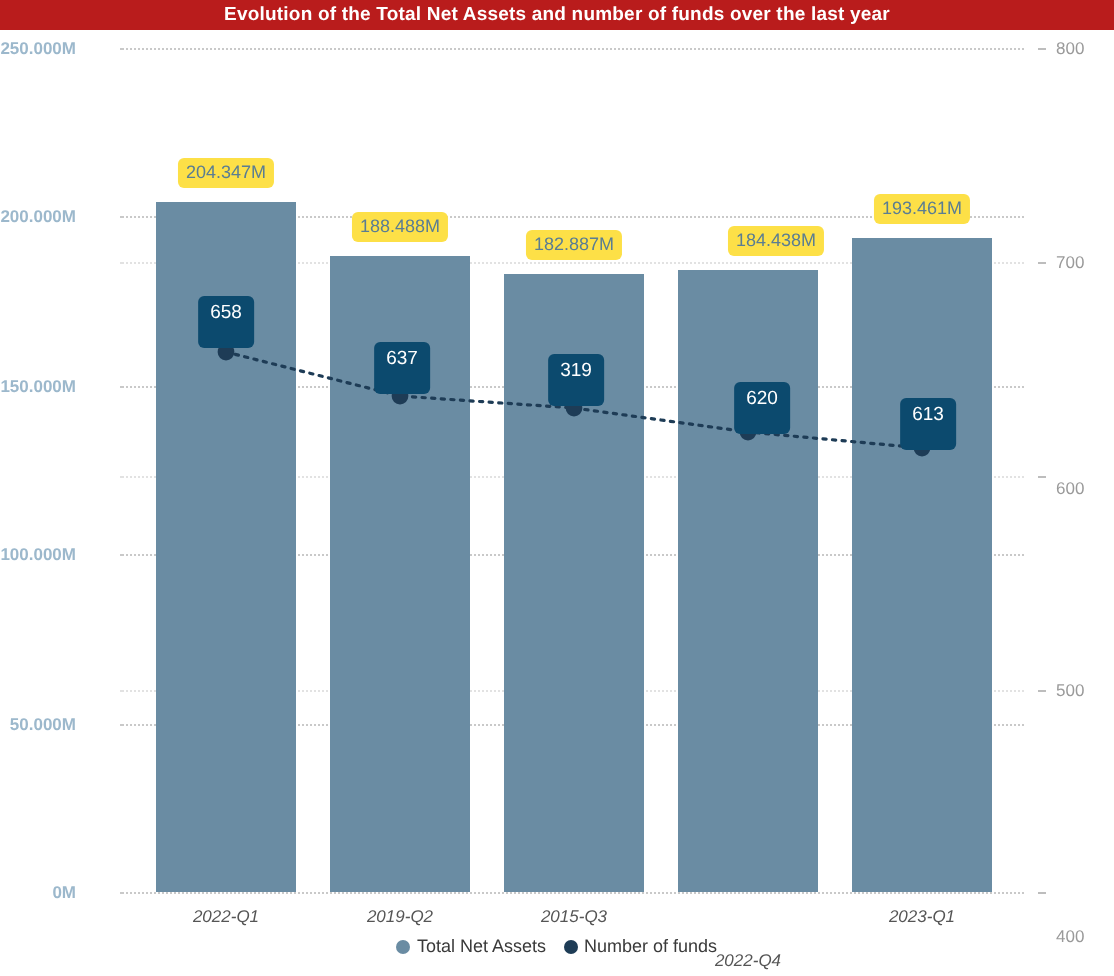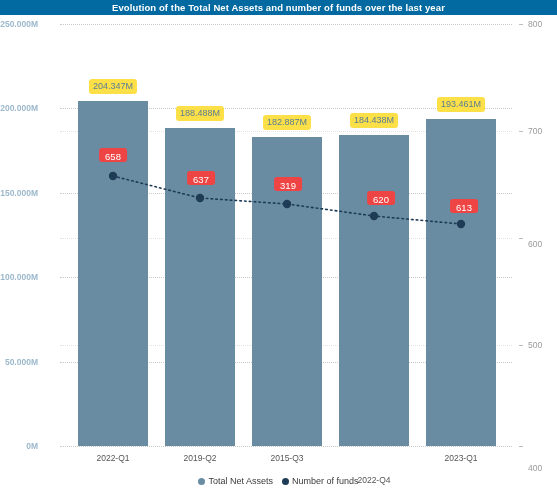--- a/index.html
+++ b/index.html
@@ -10,21 +10,21 @@
     overflow:hidden;
     position:relative;
   }
   #chart-card{
     position:absolute;left:0;top:0;width:557px;height:488px;
     background:#ffffff;
   }
   
   #title-bar{
     position:absolute;left:0;top:0;width:557px;height:15px;
-    background:#0369a1;
+    background:#b91c1c;
     display:flex;align-items:center;justify-content:center;
   }
   #chart-title{
     color:#ffffff;font-size:9.5px;font-weight:bold;letter-spacing:.1px;
     white-space:nowrap;line-height:15px;
   }
   
   #plot-area{
     position:absolute;left:60px;top:24px;width:452px;height:422px;
   }
@@ -67,39 +67,40 @@
     font-size:9px;
     padding:2px 4px 3px 4px;
     border-radius:3px;
     white-space:nowrap;
     transform:translateX(-50%);
   }
   
   #line-svg{position:absolute;left:0;top:0;width:557px;height:488px;overflow:visible;}
   .funds-badge{
     position:absolute;
-    background:#ef4444;
+    background:#0c4a6e;
     color:#ffffff;
     font-size:9.5px;
-    padding:3px 6px 0 6px;
+    padding:3px 6px 12px 6px;
     border-radius:3px;
     white-space:nowrap;
     transform:translateX(-50%);
   }
   
   .x-label{
     position:absolute;
     font-size:8.5px;color:#555555;
     transform:translateX(-50%);
     white-space:nowrap;
+    font-style:italic;
   }
   
   #legend{
     position:absolute;left:0;top:468px;width:557px;height:18px;
-    display:flex;align-items:flex-end;justify-content:center;gap:9px;
+    display:flex;align-items:flex-start;justify-content:center;gap:9px;
   }
   .legend-item{display:flex;align-items:center;gap:3px;}
   .legend-dot{width:7px;height:7px;border-radius:50%;display:inline-block;}
   .legend-text{font-size:9px;color:#3a3a3a;white-space:nowrap;}
 </style>
 </head>
 <body>
 
 <div id="chart-card">
 
@@ -148,21 +149,21 @@
     <div class="bar" style="left:165px;top:128px;width:70px;height:318px"></div>
     <div class="bar" style="left:252px;top:137px;width:70px;height:309px"></div>
     <div class="bar" style="left:339px;top:135px;width:70px;height:311px"></div>
     <div class="bar" style="left:426px;top:119px;width:70px;height:327px"></div>
   </div>
 
   <div id="bar-labels-layer">
     <div class="bar-badge" style="left:113px;top:79px">204.347M</div>
     <div class="bar-badge" style="left:200px;top:106px">188.488M</div>
     <div class="bar-badge" style="left:287px;top:115px">182.887M</div>
-    <div class="bar-badge" style="left:374px;top:113px">184.438M</div>
+    <div class="bar-badge" style="left:388px;top:113px">184.438M</div>
     <div class="bar-badge" style="left:461px;top:97px">193.461M</div>
   </div>
 
   <svg id="line-svg" viewBox="0 0 557 488">
     <polyline points="113,176 200,198 287,204 374,216 461,224" fill="none" stroke="#1e3c56" stroke-width="1.6" stroke-dasharray="1.6,3.2" stroke-linecap="round"></polyline>
     <circle cx="113" cy="176" r="4.2" fill="#1e3c56"></circle>
     <circle cx="200" cy="198" r="4.2" fill="#1e3c56"></circle>
     <circle cx="287" cy="204" r="4.2" fill="#1e3c56"></circle>
     <circle cx="374" cy="216" r="4.2" fill="#1e3c56"></circle>
     <circle cx="461" cy="224" r="4.2" fill="#1e3c56"></circle>

